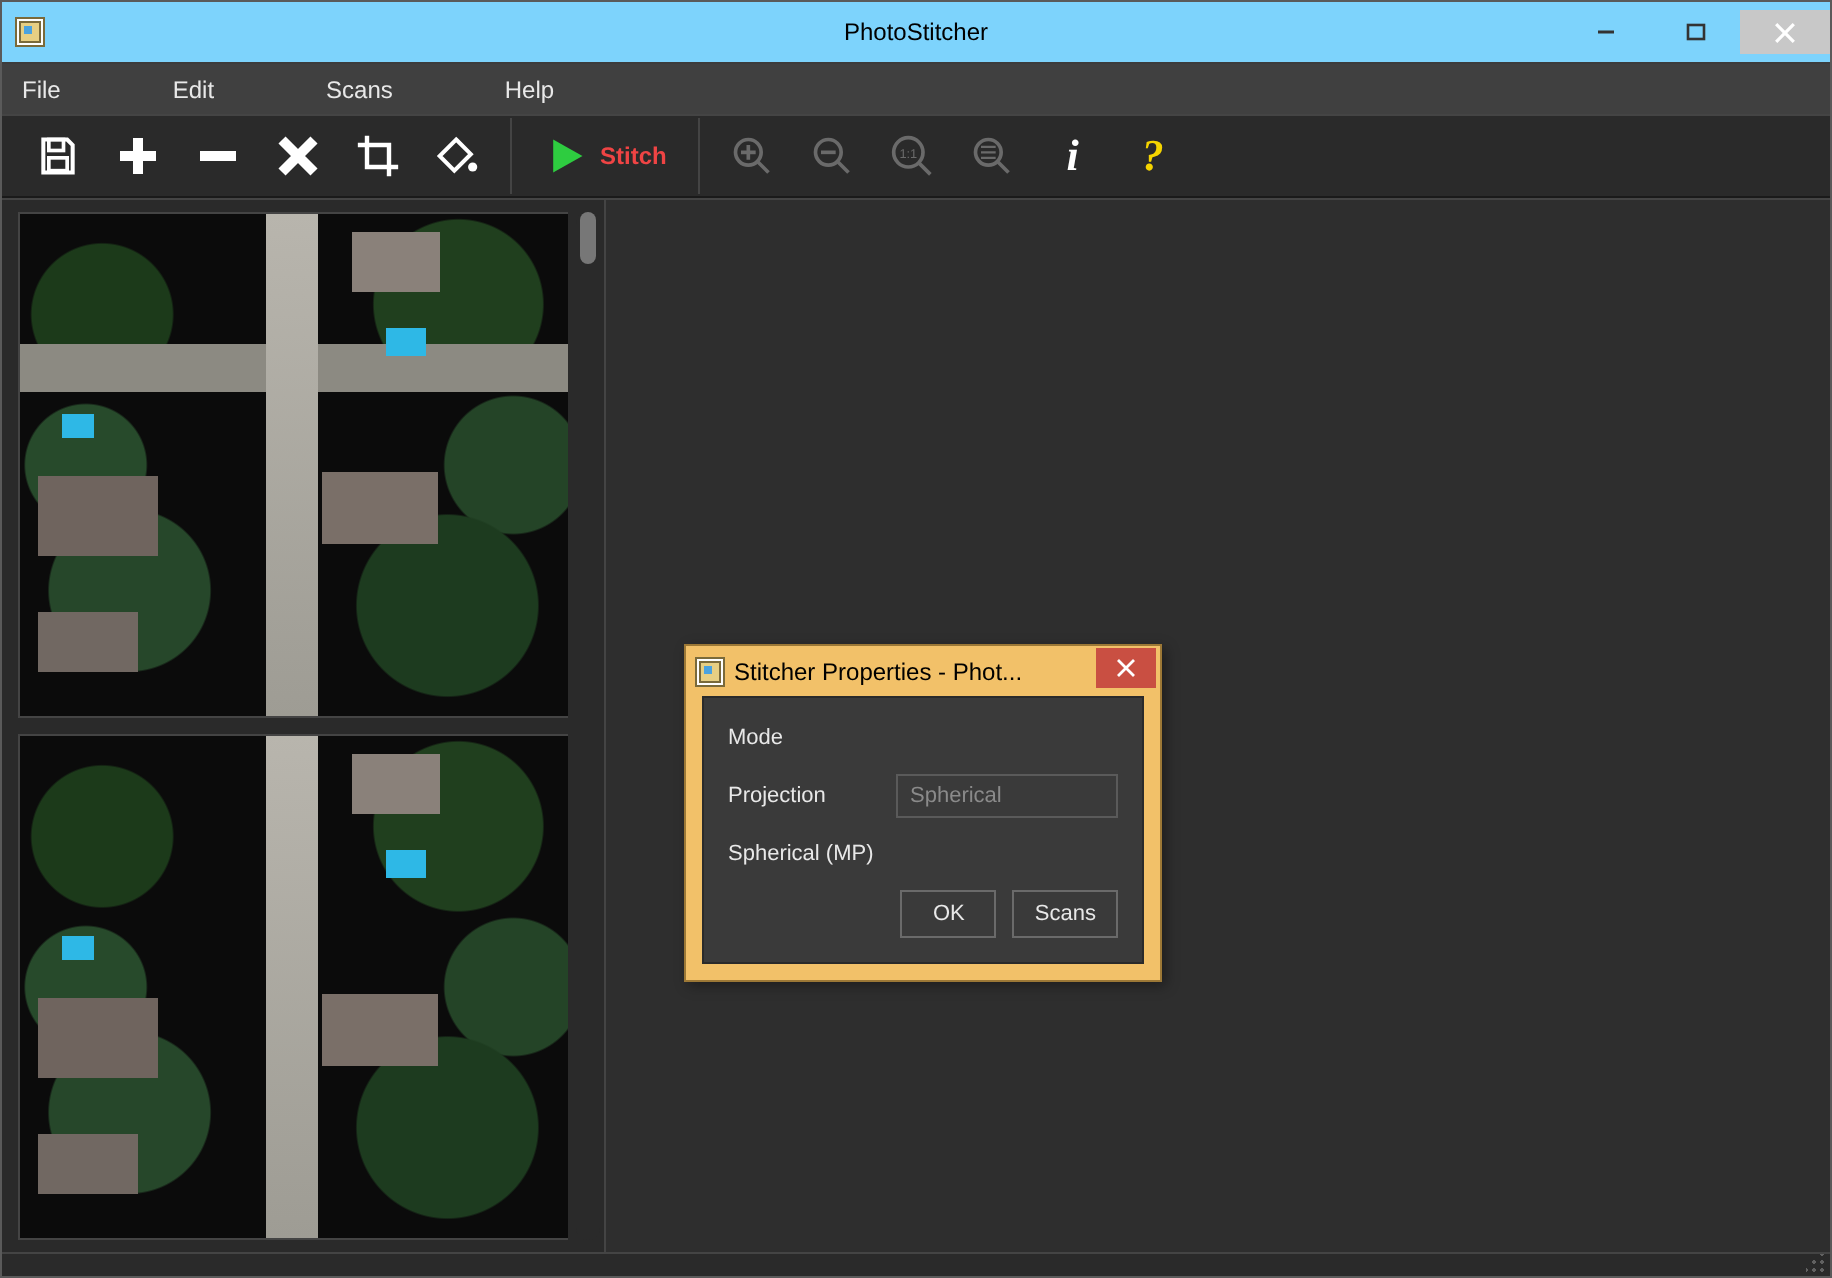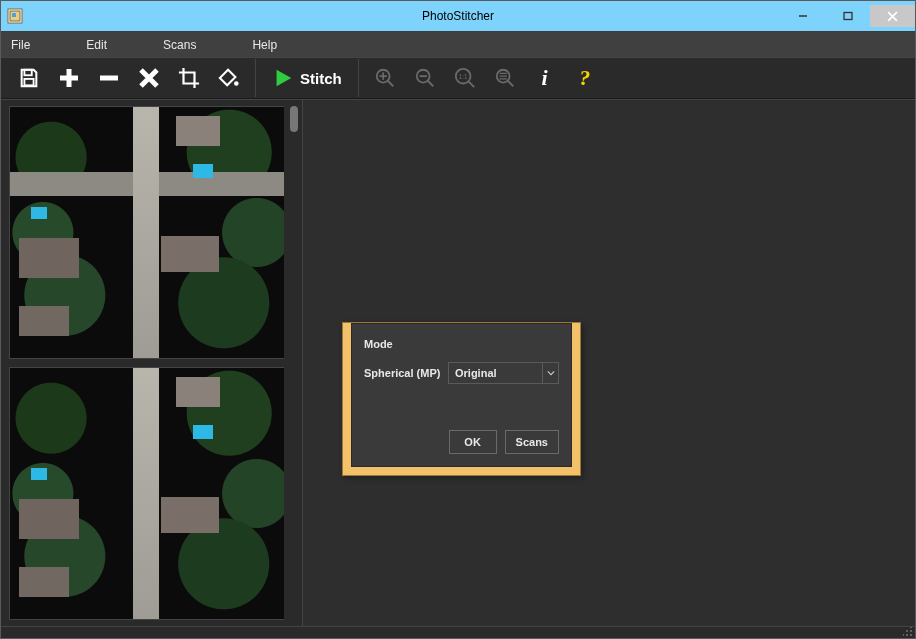--- a/index.html
+++ b/index.html
@@ -20,21 +20,21 @@
   .menubar { height: 26px; background: #404040; display: flex; align-items: center; padding: 0 2px; border-top: 1px solid #3c3c3c; }
   .menubar-item { color: #e8e8e8; font-size: 12px; padding: 0 8px; height: 24px; display: flex; align-items: center; cursor: default; }
   .menubar-spacer { width: 40px; }
 
   
   .toolbar { height: 42px; background: #2a2a2a; display: flex; align-items: center; padding: 0 8px; border-top: 1px solid #444; border-bottom: 1px solid #1a1a1a; gap: 0; }
   .tb-btn { width: 40px; height: 40px; display: flex; align-items: center; justify-content: center; color: #fff; border-radius: 2px; }
   .tb-btn.dim { color: #6a6a6a; }
   .tb-sep { width:1px; height:38px; background:#444; margin:0 6px; }
   .stitch-btn { display:flex; align-items:center; gap:6px; padding: 0 10px; height:40px; }
-  .stitch-btn .label { color:#ffffff; font-size:15px; font-weight:600; }
+  .stitch-btn .label { color:#ef4444; font-size:12px; font-weight:600; }
   .help-q { color:#f5d400; font-size:22px; font-weight:bold; font-family: Georgia, serif; font-style: italic;}
   .info-i { color:#fff; font-size:22px; font-family: Georgia, serif; font-style: italic; font-weight: bold;}
 
   
   .body { flex:1; display:flex; min-height:0; background:#2a2a2a; border-top:1px solid #444; position: relative;}
   .sidebar { width: 302px; background:#2a2a2a; border-right:1px solid #444; display:flex; position:relative; padding:6px 0 6px 8px; }
   .thumbs { flex:1; display:flex; flex-direction:column; gap:8px; overflow:hidden; }
   .thumb { width: 276px; height: 256px; background:#0b0b0b; position:relative; overflow:hidden; border:1px solid #444;}
   .thumb .aerial-road { position:absolute; left:45%; top:0; bottom:0; width:26px; background:linear-gradient(#b8b5ad,#9e9c94); }
   .thumb .aerial-cross { position:absolute; left:0; right:0; top:26%; height:24px; background:#8c8a82; }
@@ -59,29 +59,29 @@
 
   .main { flex:1; background:#2e2e2e; position:relative; }
 
   
   .dialog { position:absolute; left:341px; top:222px; width:239px; background:#f2c169; border:1px solid #9c7836; box-shadow: 2px 2px 6px rgba(0,0,0,.35); }
   .dlg-title { height:25px; display:flex; align-items:center; padding-left:4px; }
   .dlg-title .dlg-icon { width:16px; height:16px; margin-right:4px; }
   .dlg-title .dlg-text { font-size:12px; color:#000; flex:1; white-space:nowrap; overflow:hidden; text-overflow:ellipsis; }
   .dlg-close { width:30px; height:20px; background:#c94f42; display:flex; align-items:center; justify-content:center; margin-right:2px; margin-top:-3px;}
   .dlg-close svg { display:block; }
-  .dlg-body { margin:0 8px 8px 8px; background:#3a3a3a; border:1px solid #2a2a2a; padding:14px 12px 12px 12px;font-weight:bold; }
+  .dlg-body { margin:0 8px 8px 8px; background:#3a3a3a; border:1px solid #2a2a2a; padding:14px 12px 12px 12px; }
   .dlg-row { display:flex; align-items:center; margin-bottom:12px; }
   .dlg-row:last-of-type { margin-bottom:14px; }
   .dlg-label { width:84px; color:#e8e8e8; font-size:11px; }
   .dlg-select { flex:1; height:22px; background:#3a3a3a; border:1px solid #5a5a5a; display:flex; align-items:center; padding:0 6px; color:#e8e8e8; font-size:11px; position:relative; }
   .dlg-select .chev { position:absolute; right:0; top:0; bottom:0; width:16px; border-left:1px solid #5a5a5a; display:flex; align-items:center; justify-content:center; }
   .dlg-select.disabled { color:#8a8a8a; }
   .dlg-actions { display:flex; gap:8px; justify-content:flex-end; }
-  .dlg-btn { min-width:48px; height:24px; padding:0 10px; border:1px solid #6a6a6a; background:#3a3a3a; color:#e8e8e8; font-size:11px; display:flex; align-items:center; justify-content:center;margin-top:34px; }
+  .dlg-btn { min-width:48px; height:24px; padding:0 10px; border:1px solid #6a6a6a; background:#3a3a3a; color:#e8e8e8; font-size:11px; display:flex; align-items:center; justify-content:center; }
 
   
   .statusbar { height:12px; background:#2a2a2a; border-top:1px solid #444; position:relative;}
   .statusbar .grip { position:absolute; right:2px; bottom:1px; width:10px; height:10px; opacity:.5;
     background:
       radial-gradient(circle at 8px 8px,#999 0 1px,transparent 1px),
       radial-gradient(circle at 8px 4px,#999 0 1px,transparent 1px),
       radial-gradient(circle at 4px 8px,#999 0 1px,transparent 1px),
       radial-gradient(circle at 8px 0px,#999 0 1px,transparent 1px),
       radial-gradient(circle at 4px 4px,#999 0 1px,transparent 1px),
@@ -223,34 +223,45 @@
             <div class="roofs"></div>
         </div>
       </div>
       <div class="vscroll">
         <div class="handle"></div>
       </div>
     </div>
     <div class="main"></div>
 
     <div class="dialog">
+      <div class="dlg-title">
+        <svg class="dlg-icon" viewBox="0 0 16 16">
+          <rect x="1" y="1" width="14" height="14" fill="#fff" stroke="#7a6a3a"></rect>
+          <rect x="3" y="3" width="10" height="10" fill="#e7cf83" stroke="#7a6a3a"></rect>
+          <rect x="5" y="5" width="4" height="4" fill="#4aa3e0"></rect>
+        </svg>
+        <div class="dlg-text">Stitcher Properties - Phot...</div>
+        <div class="dlg-close">
+          <svg width="10" height="10" viewBox="0 0 10 10">
+            <path d="M1 1l8 8M9 1l-8 8" stroke="#fff" stroke-width="1.4"></path>
+          </svg>
+        </div>
+      </div>
       <div class="dlg-body">
         <div class="dlg-row">
           <div class="dlg-label">Mode</div>
         </div>
         <div class="dlg-row">
+          <div class="dlg-label">Projection</div>
+          <div class="dlg-select disabled">
+            <span>Spherical</span>
+          </div>
+        </div>
+        <div class="dlg-row">
           <div class="dlg-label">Spherical (MP)</div>
-          <div class="dlg-select">
-            <span>Original</span>
-            <span class="chev">
-              <svg width="8" height="8" viewBox="0 0 10 10">
-                  <path d="M1 3l4 4 4-4" fill="none" stroke="#ccc" stroke-width="1.4"></path>
-                </svg>
-            </span>
-          </div>
         </div>
         <div class="dlg-actions">
           <div class="dlg-btn">OK</div>
           <div class="dlg-btn">Scans</div>
         </div>
       </div>
     </div>
   </div>
 
   <div class="statusbar">

